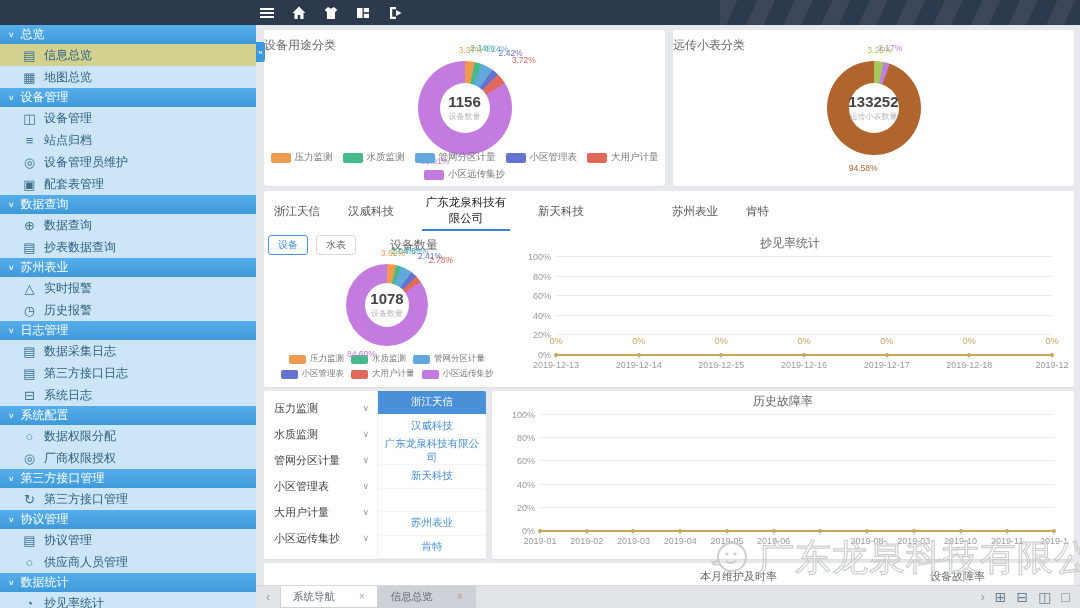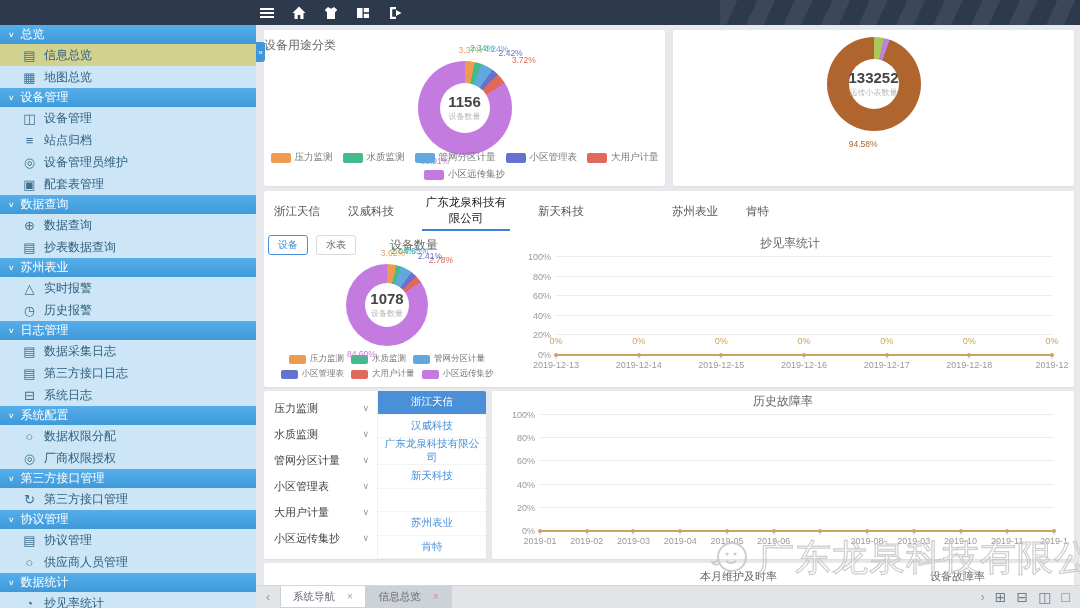--- a/index.html
+++ b/index.html
@@ -88,21 +88,21 @@
   .row4{height:25px;background:#ffffff;margin-top:4px;position:relative;border-radius:2px;
     box-shadow:0 1px 2px rgba(0,0,0,.05);}
   .bp-title{position:absolute;top:6px;font-size:11px;color:#666;white-space:nowrap;}
   .bp-title.a{left:436px;}
   .bp-title.b{left:666px;}
   
   .tabbar{position:absolute;left:256px;right:0;bottom:0;height:22px;background:#e2e5e8;
     display:flex;align-items:stretch;z-index:15;border-top:1px solid #d4d8db;}
   .tb-chev{width:24px;display:flex;align-items:center;justify-content:center;color:#8a97a3;
     font-size:12px;cursor:pointer;flex-shrink:0;}
-  .ftab{display:flex;align-items:center;gap:12px;padding:0 12px;background:#fff;
+  .ftab{display:flex;align-items:center;gap:24px;padding:0 12px;background:#fff;
     border:1px solid #ccd1d6;border-top:none;font-size:10.5px;color:#667;cursor:pointer;}
   .ftab.active{background:#ccd2d7;}
   .ftab .x{color:#9aa4ad;font-size:10px;}
   .ftab.active .x{color:#d98a77;}
   .tab-spacer{flex:1;}
   .layout-icons{display:flex;align-items:center;gap:10px;padding-right:10px;}
   .layout-icons .lic{font-size:14px;color:#6b7f92;cursor:pointer;line-height:1;}
   
   .collapse-handle{position:absolute;left:256px;top:42px;width:9px;height:20px;background:#3d97dc;
     border-radius:0 3px 3px 0;color:#fff;font-size:8px;display:flex;align-items:center;
@@ -310,20 +310,21 @@
             <span class="chip" style="background: rgb(225, 105, 92);"></span>
             <span>大用户计量</span>
           </span>
           <span class="li">
             <span class="chip" style="background: rgb(196, 123, 224);"></span>
             <span>小区远传集抄</span>
           </span>
         </div>
     </section>
     <section class="panel">
+      <div class="panel-title">远传小表分类</div>
       <div class="donut-host">
           <div class="donut-wrap" style="width: 94px; height: 104px;">
             <div class="donut" style="width: 94px; height: 94px; left: 0px; top: 5px; background: conic-gradient(rgb(168, 200, 90) 0%, rgb(168, 200, 90) 3.25%, rgb(188, 130, 221) 3.25%, rgb(188, 130, 221) 5.42%, rgb(176, 101, 46) 5.42%, rgb(176, 101, 46) 100%);"></div>
             <div class="hole" style="width: 50px; height: 50px; left: 22px; top: 27px;">
               <div class="val">133252</div>
               <div class="cap">远传小表数量</div>
             </div>
             <span class="callout" style="left: 52.9116px; top: -5.69794px; color: rgb(168, 200, 90);">3.25%</span>
             <span class="callout" style="left: 63.8138px; top: -8.1959px; color: rgb(188, 130, 221);">2.17%</span>
             <span class="callout" style="left: 36.6634px; top: 112.118px; color: rgb(176, 101, 46);">94.58%</span>

